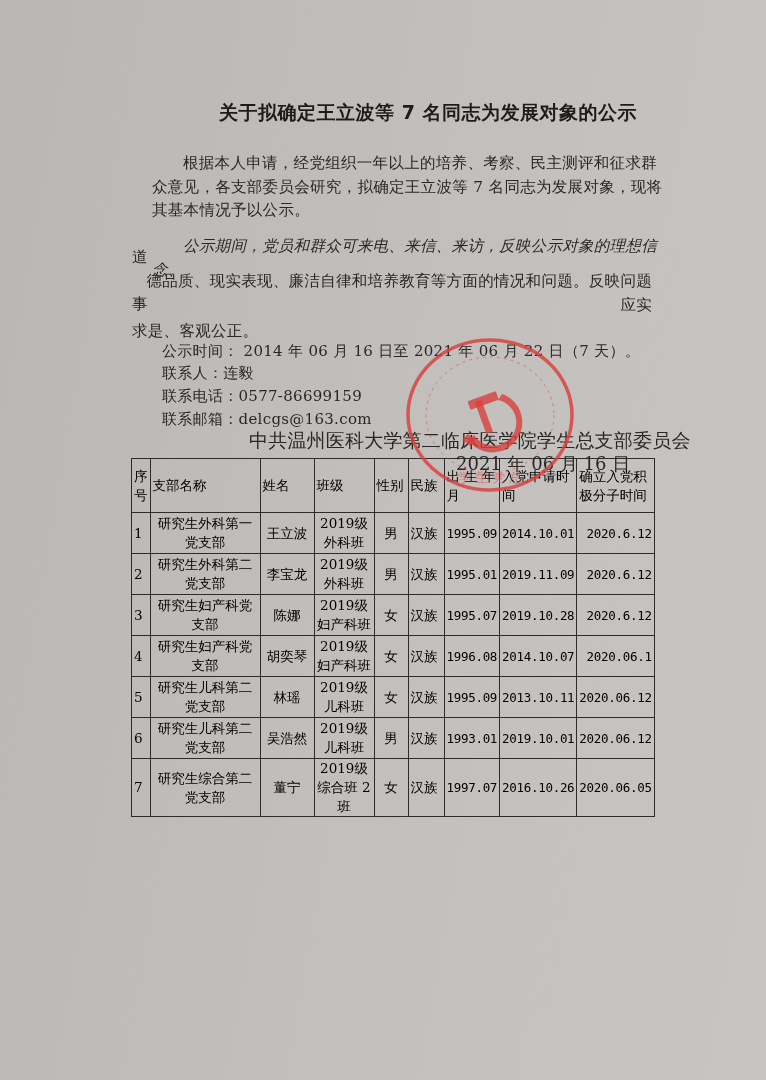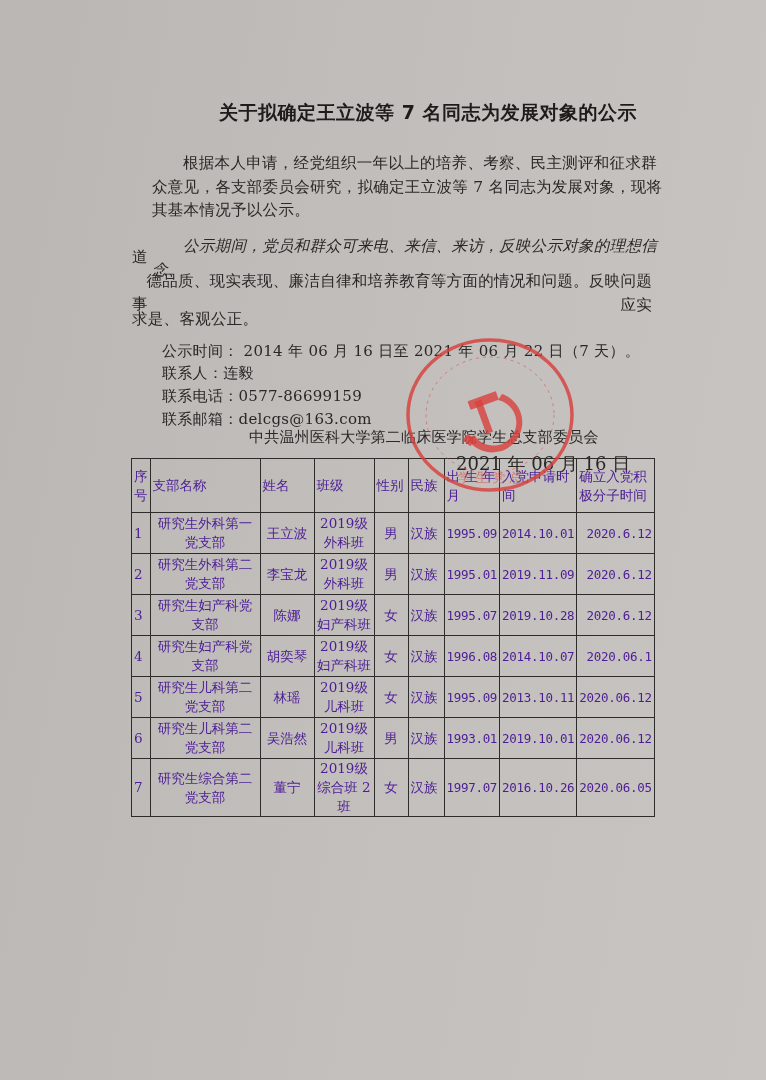--- a/index.html
+++ b/index.html
@@ -11,26 +11,26 @@
   }
   .abs { position: absolute; }
   .title {
     left: 0; width: 766px; top: 100px; text-align: center;
     font-family: "DejaVu Sans", "Liberation Sans", sans-serif;
     font-weight: bold; font-size: 19px; color: #1e1c1b; letter-spacing: 0.5px; padding-left: 45px;
   }
   .para { left: 132px; width: 520px; font-size: 15.5px; line-height: 23.5px; letter-spacing: 0.3px; }
   .indent { text-indent: 31px; margin-left: 20px; }
   .line { left: 162px; font-size: 15px; line-height: 22px; letter-spacing: 0.3px; white-space: nowrap; }
-  .org { left: 249px; top: 418px; font-size: 15px; white-space: nowrap; letter-spacing: 0.2px; }
+  .org { left: 249px; top: 418px; font-size: 19px; white-space: nowrap; letter-spacing: 0.2px; }
   .date { left: 456px; top: 438px; font-size: 18px; white-space: nowrap; margin-top: 8px; }
   table.roster {
     position: absolute; left: 131px; top: 458px;
     border-collapse: collapse; table-layout: fixed;
-    font-size: 13.5px; color: #4c1d95;
+    font-size: 13.5px; color: #000000;
   }
   table.roster td, table.roster th {
     border: 1.6px solid #2e2c2b; padding: 0 2px; font-weight: normal;
     overflow: hidden; line-height: 19px;
   }
   table.roster th { text-align: left; height: 53px; }
   table.roster td { height: 40px; text-align: center; }
   table.roster td.num { text-align: left; }
   table.roster td.eth { text-align: left; }
   table.roster td.mono { font-family: "DejaVu Sans Mono", "Liberation Mono", monospace; font-size: 12.5px; letter-spacing: -0.3px; white-space: nowrap; text-align: right; }
@@ -41,21 +41,21 @@
 </head>
 <body>
 
 <div class="abs title">关于拟确定王立波等 7 名同志为发展对象的公示</div>
 
 <div class="abs para indent" style="top:152px;">根据本人申请，经党组织一年以上的培养、考察、民主测评和征求群众意见，各支部委员会研究，拟确定王立波等 7 名同志为发展对象，现将其基本情况予以公示。</div>
 <div class="abs para indent" style="top:235px;font-style:italic;">公示期间，党员和群众可来电、来信、来访，反映公示对象的理想信念、</div>
 <div class="abs para" style="top:246px;">道</div>
 <div class="abs para" style="top:270px;text-align:right;">德品质、现实表现、廉洁自律和培养教育等方面的情况和问题。反映问题应实</div>
 <div class="abs para" style="top:293px;">事</div>
-<div class="abs para" style="top:308px;">求是、客观公正。</div>
+<div class="abs para" style="top:320px;">求是、客观公正。</div>
 
 <div class="abs line" style="top:340px;">公示时间：  2014  年  06  月 16 日至  2021  年  06  月 22  日（7  天）。</div>
 <div class="abs line" style="top:362px;">联系人：连毅</div>
 <div class="abs line" style="top:385px;">联系电话：0577-86699159</div>
 <div class="abs line" style="top:408px; left:162px; visibility:visible;">联系邮箱：delcgs@163.com</div>
 
 <div class="abs org" style="top:428px;">中共温州医科大学第二临床医学院学生总支部委员会</div>
 <div class="abs date" style="top:444px;">2021  年  06  月 16 日</div>
 
 <table class="roster">

